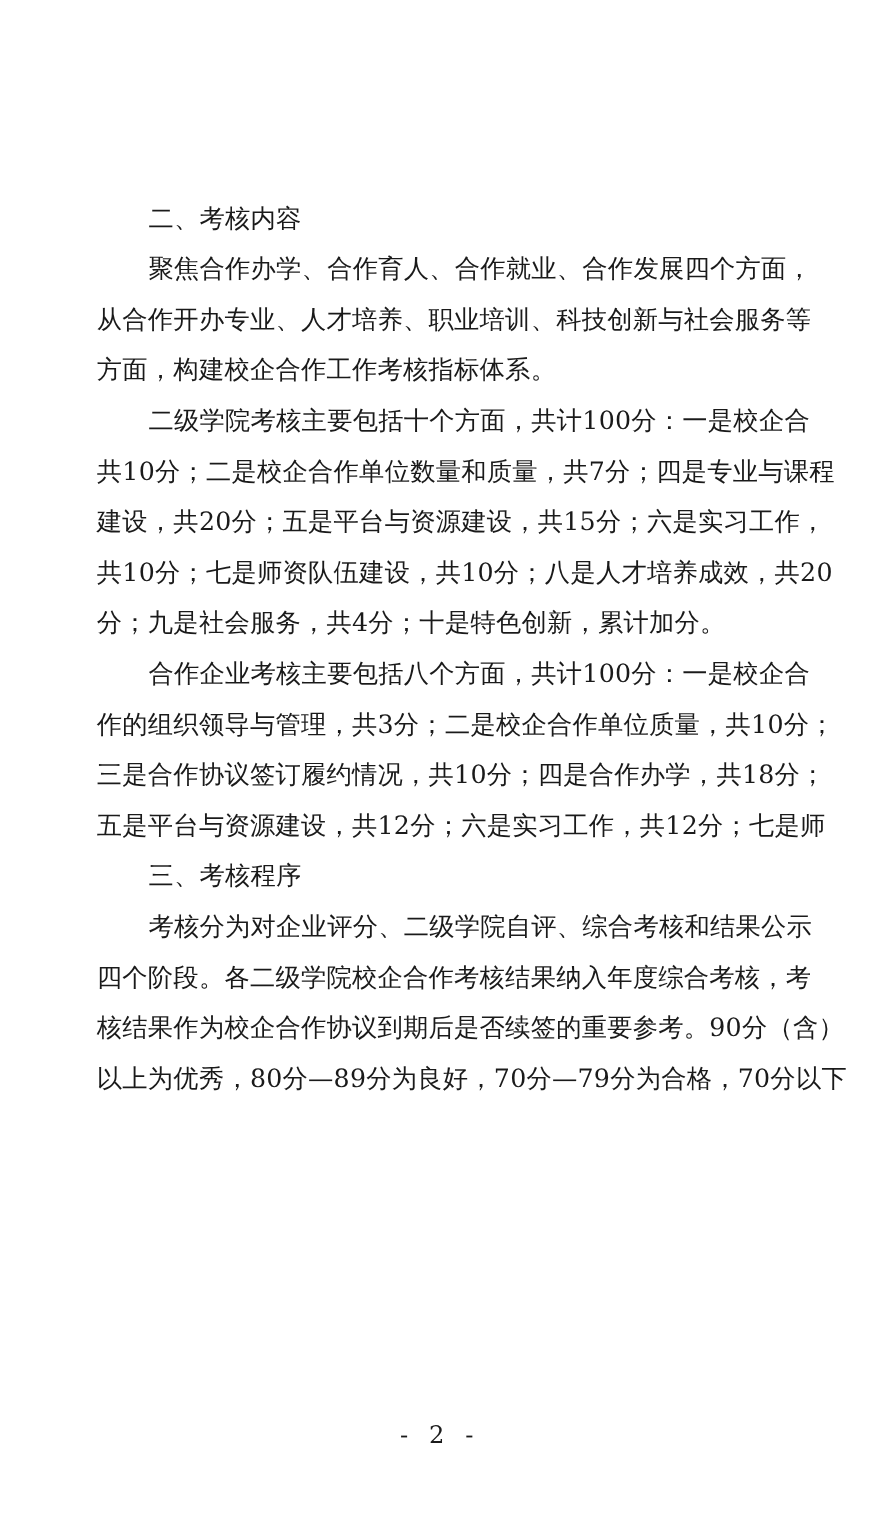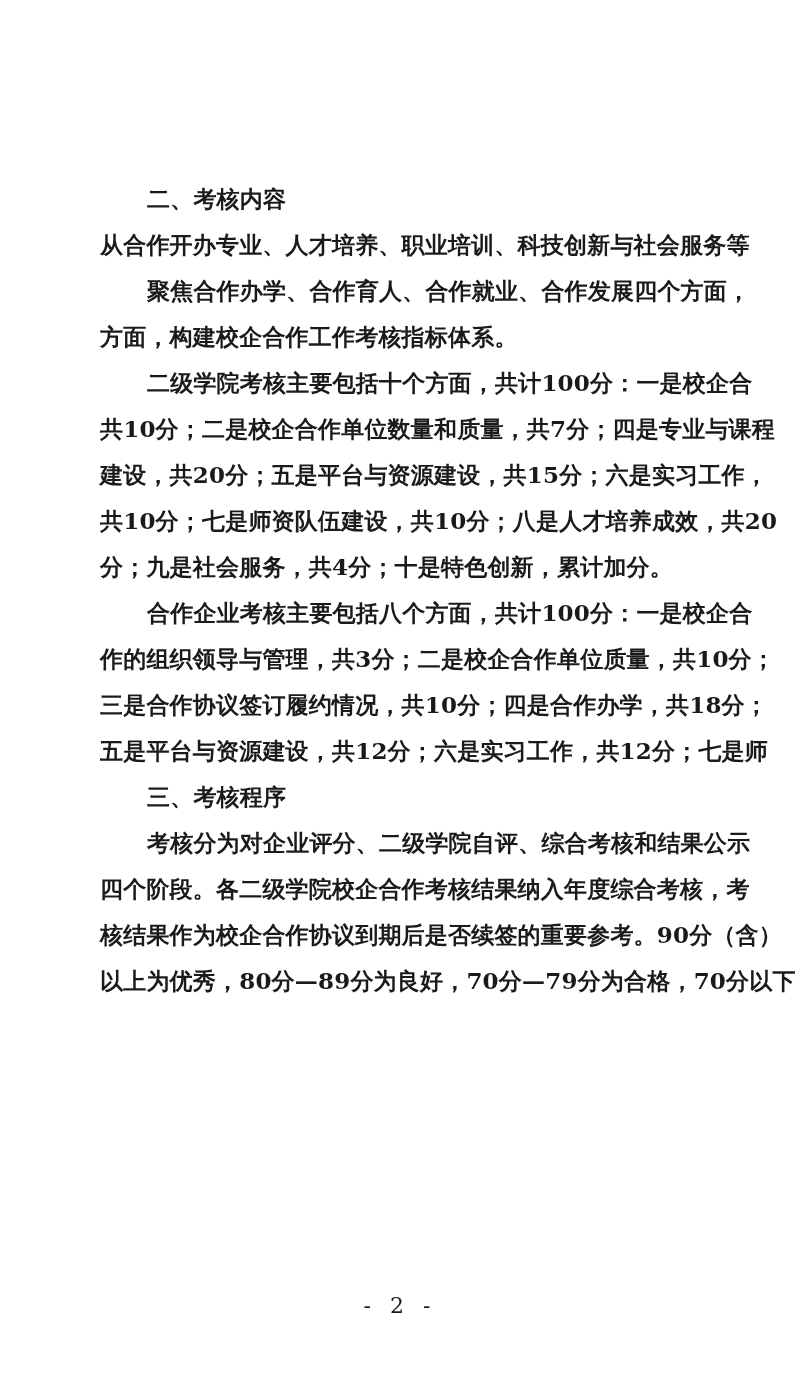--- a/index.html
+++ b/index.html
@@ -10,24 +10,23 @@
     body {
       width: 800px;
       height: 1375px;
       position: relative;
       overflow: hidden;
       font-family: "DejaVu Serif", "Liberation Serif", serif;
       color: #1a1a1a;
     }
     .page {
       position: absolute;
-      left: 100px;
+      left: 88px;
       top: 176px;
       width: 650px;
-      font-weight: bold;
     }
     .line {
       font-size: 23px;
       line-height: 46px;
       height: 46px;
       white-space: nowrap;
       letter-spacing: 0.2px;
     }
     .heading {
       font-family: "DejaVu Sans", "Liberation Sans", sans-serif;
@@ -48,22 +47,22 @@
     }
   </style>
 </head>
 <body>
 
 <div class="page">
 
   <div class="line heading">二、考核内容</div>
 
   <div>
+    <div class="line indent">聚焦合作办学、合作育人、合作就业、合作发展四个方面，</div>
     <div class="line">从合作开办专业、人才培养、职业培训、科技创新与社会服务等</div>
-    <div class="line indent">聚焦合作办学、合作育人、合作就业、合作发展四个方面，</div>
     <div class="line">方面，构建校企合作工作考核指标体系。</div>
   </div>
 
   <div>
     <div class="line indent">二级学院考核主要包括十个方面，共计100分：一是校企合</div>
     <div class="line">共10分；二是校企合作单位数量和质量，共7分；四是专业与课程</div>
     <div class="line">建设，共20分；五是平台与资源建设，共15分；六是实习工作，</div>
     <div class="line">共10分；七是师资队伍建设，共10分；八是人才培养成效，共20</div>
     <div class="line">分；九是社会服务，共4分；十是特色创新，累计加分。</div>
   </div>

